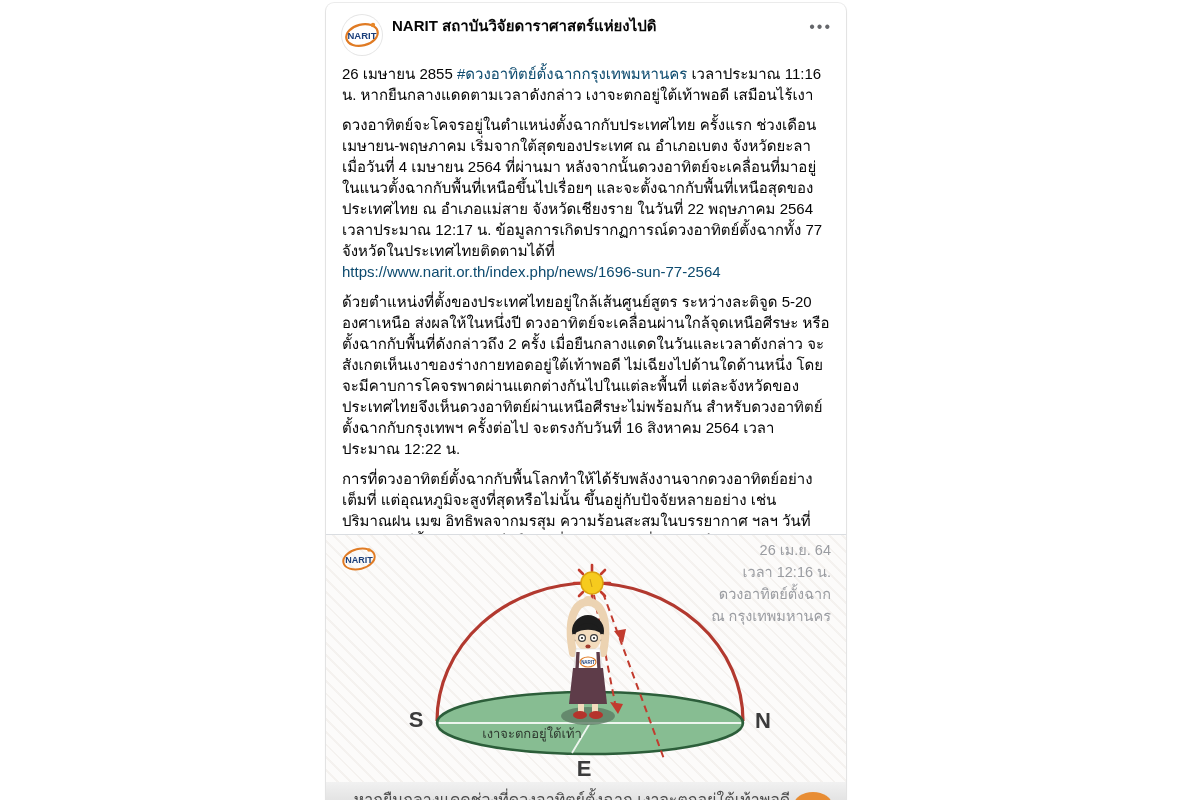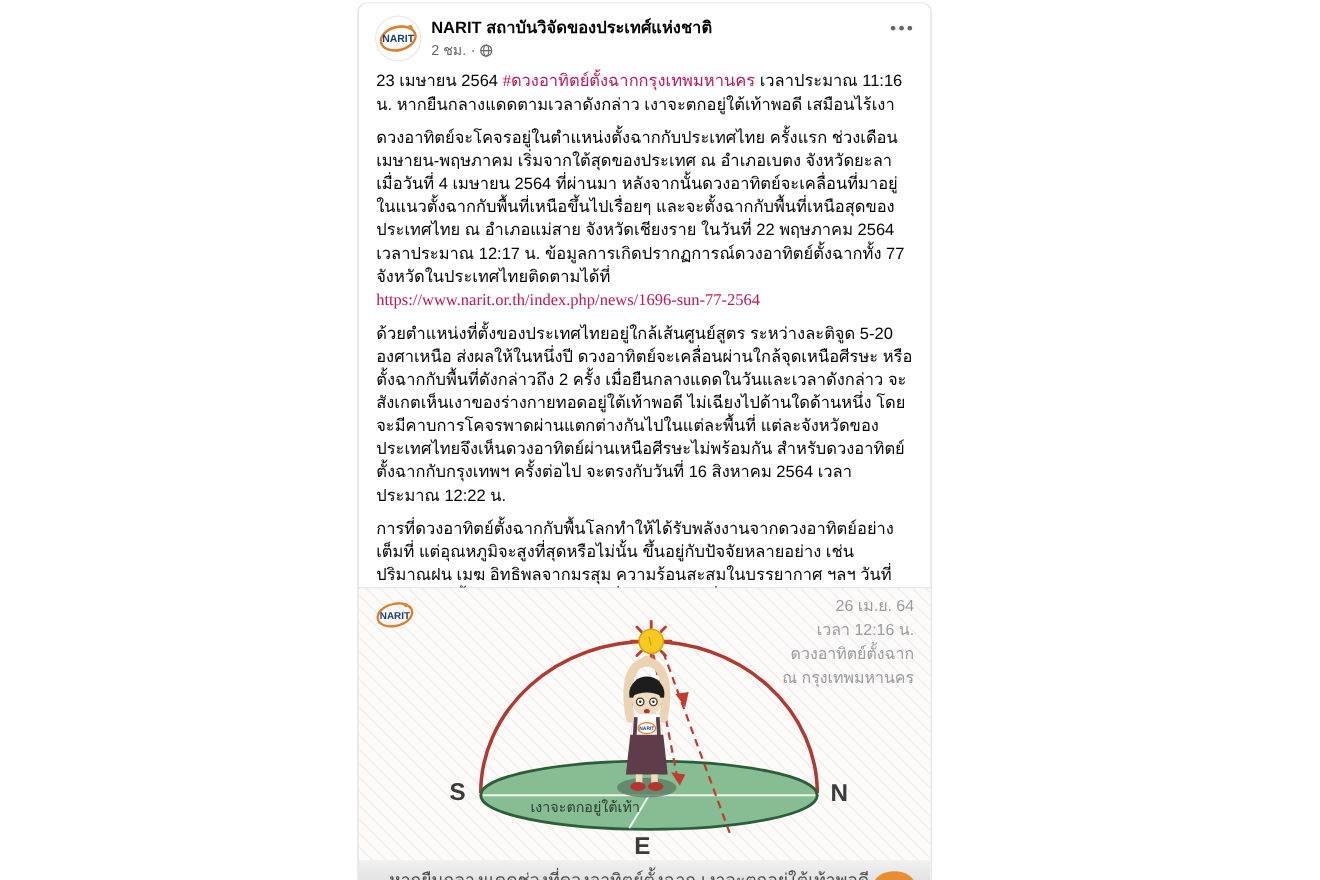--- a/index.html
+++ b/index.html
@@ -26,21 +26,21 @@
   .meta a{color:#65676B;text-decoration:none;cursor:pointer;}
   .menu-dots{
     position:absolute;right:14px;top:16px;color:#65676B;font-size:16px;
     letter-spacing:2px;cursor:pointer;line-height:16px;user-select:none;
   }
   .text-area{
     padding:0 16px;font-size:15px;line-height:21px;color:#050505;
     height:471px;overflow:hidden;
   }
   .text-area p{margin:0 0 9px 0;}
-  .text-area a{color:#be185d;text-decoration:none;cursor:pointer;font-family:Liberation Serif, serif;}
+  .text-area a{color:#0c4a6e;text-decoration:none;cursor:pointer;}
   .post-image{
     border-top:1px solid #dadde1;cursor:pointer;line-height:0;
   }
   .post-image svg{
     background:
       repeating-linear-gradient(45deg, rgba(210,200,190,.18) 0 2px, rgba(0,0,0,0) 2px 9px),
       #fcfbfa;
   }
   .illu-info{font-size:14.5px;fill:#9a9ca1;}
   .compass{font-size:22px;font-weight:bold;fill:#3b3b3b;}
@@ -53,36 +53,27 @@
   <div class="header">
     <div class="avatar">
       <svg width="40" height="40" viewBox="0 0 40 40">
         <circle cx="20" cy="20" r="19.5" fill="#ffffff"></circle>
         <ellipse cx="20" cy="20" rx="16" ry="10.5" fill="none" stroke="#e07b24" stroke-width="2.2" transform="rotate(-14 20 20)"></ellipse>
         <circle cx="31" cy="10" r="2.2" fill="#e8882a"></circle>
         <text x="20" y="23.5" text-anchor="middle" font-size="9.5" font-weight="bold" fill="#1b3f7a">NARIT</text>
       </svg>
     </div>
     <div class="head-text">
-      <div class="page-name">NARIT สถาบันวิจัดของประเทศ์แห่งชาติ</div>
-      <div class="meta">
-        <a>2 ชม.</a>
-        <span>·</span>
-        <svg width="12" height="12" viewBox="0 0 12 12">
-          <circle cx="6" cy="6" r="5" fill="none" stroke="#65676B" stroke-width="1.1"></circle>
-          <ellipse cx="6" cy="6" rx="2.3" ry="5" fill="none" stroke="#65676B" stroke-width="1"></ellipse>
-          <line x1="1" y1="6" x2="11" y2="6" stroke="#65676B" stroke-width="1"></line>
-        </svg>
-      </div>
+      <div class="page-name">NARIT สถาบันวิจัยดาราศาสตร์แห่ยงไปดิ</div>
     </div>
     <div class="menu-dots">•••</div>
   </div>
 
   <div class="text-area">
-    <p><span>23 เมษายน 2564 </span><a>#ดวงอาทิตย์ตั้งฉากกรุงเทพมหานคร</a><span> เวลาประมาณ 11:16 น. หากยืนกลางแดดตามเวลาดังกล่าว เงาจะตกอยู่ใต้เท้าพอดี เสมือนไร้เงา</span></p>
+    <p><span>26 เมษายน 2855 </span><a>#ดวงอาทิตย์ตั้งฉากกรุงเทพมหานคร</a><span> เวลาประมาณ 11:16 น. หากยืนกลางแดดตามเวลาดังกล่าว เงาจะตกอยู่ใต้เท้าพอดี เสมือนไร้เงา</span></p>
     <p><span>ดวงอาทิตย์จะโคจรอยู่ในตำแหน่งตั้งฉากกับประเทศไทย ครั้งแรก ช่วงเดือนเมษายน-พฤษภาคม เริ่มจากใต้สุดของประเทศ ณ อำเภอเบตง จังหวัดยะลา เมื่อวันที่ 4 เมษายน 2564 ที่ผ่านมา หลังจากนั้นดวงอาทิตย์จะเคลื่อนที่มาอยู่ในแนวตั้งฉากกับพื้นที่เหนือขึ้นไปเรื่อยๆ และจะตั้งฉากกับพื้นที่เหนือสุดของประเทศไทย ณ อำเภอแม่สาย จังหวัดเชียงราย ในวันที่ 22 พฤษภาคม 2564 เวลาประมาณ 12:17 น. ข้อมูลการเกิดปรากฏการณ์ดวงอาทิตย์ตั้งฉากทั้ง 77 จังหวัดในประเทศไทยติดตามได้ที่ </span><a>https://www.narit.or.th/index.php/news/1696-sun-77-2564</a></p>
     <p>ด้วยตำแหน่งที่ตั้งของประเทศไทยอยู่ใกล้เส้นศูนย์สูตร ระหว่างละติจูด 5-20 องศาเหนือ ส่งผลให้ในหนึ่งปี ดวงอาทิตย์จะเคลื่อนผ่านใกล้จุดเหนือศีรษะ หรือตั้งฉากกับพื้นที่ดังกล่าวถึง 2 ครั้ง เมื่อยืนกลางแดดในวันและเวลาดังกล่าว จะสังเกตเห็นเงาของร่างกายทอดอยู่ใต้เท้าพอดี ไม่เฉียงไปด้านใดด้านหนึ่ง โดยจะมีคาบการโคจรพาดผ่านแตกต่างกันไปในแต่ละพื้นที่ แต่ละจังหวัดของประเทศไทยจึงเห็นดวงอาทิตย์ผ่านเหนือศีรษะไม่พร้อมกัน สำหรับดวงอาทิตย์ตั้งฉากกับกรุงเทพฯ ครั้งต่อไป จะตรงกับวันที่ 16 สิงหาคม 2564 เวลาประมาณ 12:22 น.</p>
     <p>การที่ดวงอาทิตย์ตั้งฉากกับพื้นโลกทำให้ได้รับพลังงานจากดวงอาทิตย์อย่างเต็มที่ แต่อุณหภูมิจะสูงที่สุดหรือไม่นั้น ขึ้นอยู่กับปัจจัยหลายอย่าง เช่น ปริมาณฝน เมฆ อิทธิพลจากมรสุม ความร้อนสะสมในบรรยากาศ ฯลฯ วันที่ดวงอาทิตย์ตั้งฉากจึงอาจไม่ใช่วันที่มีอุณหภูมิสูงที่สุดเสมอไป</p>
   </div>
 
   <div class="post-image">
     <svg width="520" height="300" viewBox="0 0 520 300">
       <defs>
         <linearGradient id="barGrad" x1="0" y1="0" x2="0" y2="1">
           <stop offset="0" stop-color="#f1f1f1"></stop>

